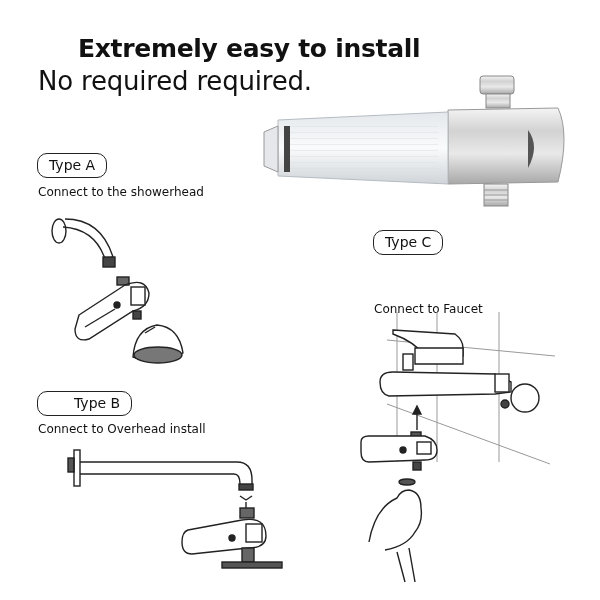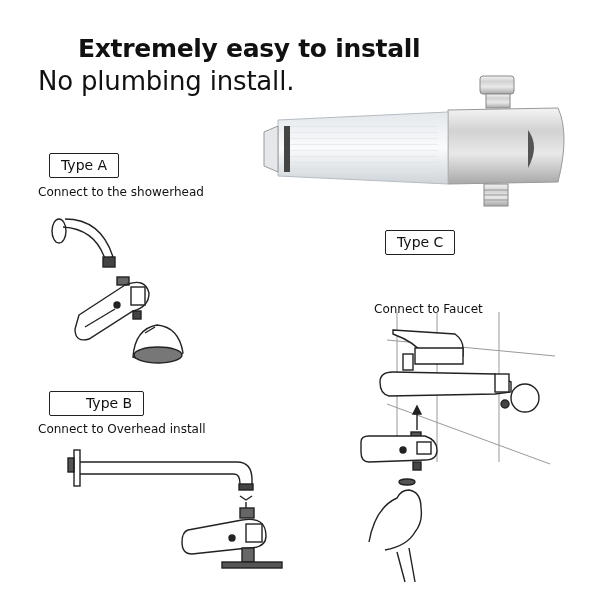--- a/index.html
+++ b/index.html
@@ -1,28 +1,28 @@
 <!DOCTYPE html>
 <html><head>
 <meta charset="utf-8">
 <style>
   html,body{margin:0;padding:0;background:#fff;}
   body{width:600px;height:600px;position:relative;overflow:hidden;font-family:"DejaVu Sans","Liberation Sans",sans-serif;color:#111;}
   .abs{position:absolute;}
   .headline{left:38px;top:34px;font-size:25px;font-weight:bold;letter-spacing:-0.3px;white-space:nowrap;margin-left:40px;}
   .subhead{left:38px;top:66px;font-size:26px;font-weight:normal;letter-spacing:-0.2px;white-space:nowrap;}
-  .type-badge{border:1.5px solid #222;border-radius:2px;font-size:14px;padding:3px 11px 4px;white-space:nowrap;line-height:16px;margin-left:12px;}
+  .type-badge{border:1.5px solid #222;border-radius:10px;font-size:14px;padding:3px 11px 4px;white-space:nowrap;line-height:16px;}
   .caption{font-size:12px;white-space:nowrap;}
   svg{position:absolute;overflow:visible;}
 </style>
 </head>
 <body>
 
 <div class="abs headline">Extremely easy to install</div>
-<div class="abs subhead">No plumbing install.</div>
+<div class="abs subhead">No required required.</div>
 
 <svg style="left:258px;top:72px;" width="315" height="150" viewBox="0 0 315 150">
   <defs>
     <linearGradient id="chrome" x1="0" y1="0" x2="0" y2="1">
       <stop offset="0" stop-color="#f4f4f4"></stop>
       <stop offset="0.3" stop-color="#d2d2d2"></stop>
       <stop offset="0.6" stop-color="#e9e9e9"></stop>
       <stop offset="1" stop-color="#a8a8a8"></stop>
     </linearGradient>
     <linearGradient id="clear" x1="0" y1="0" x2="0" y2="1">

